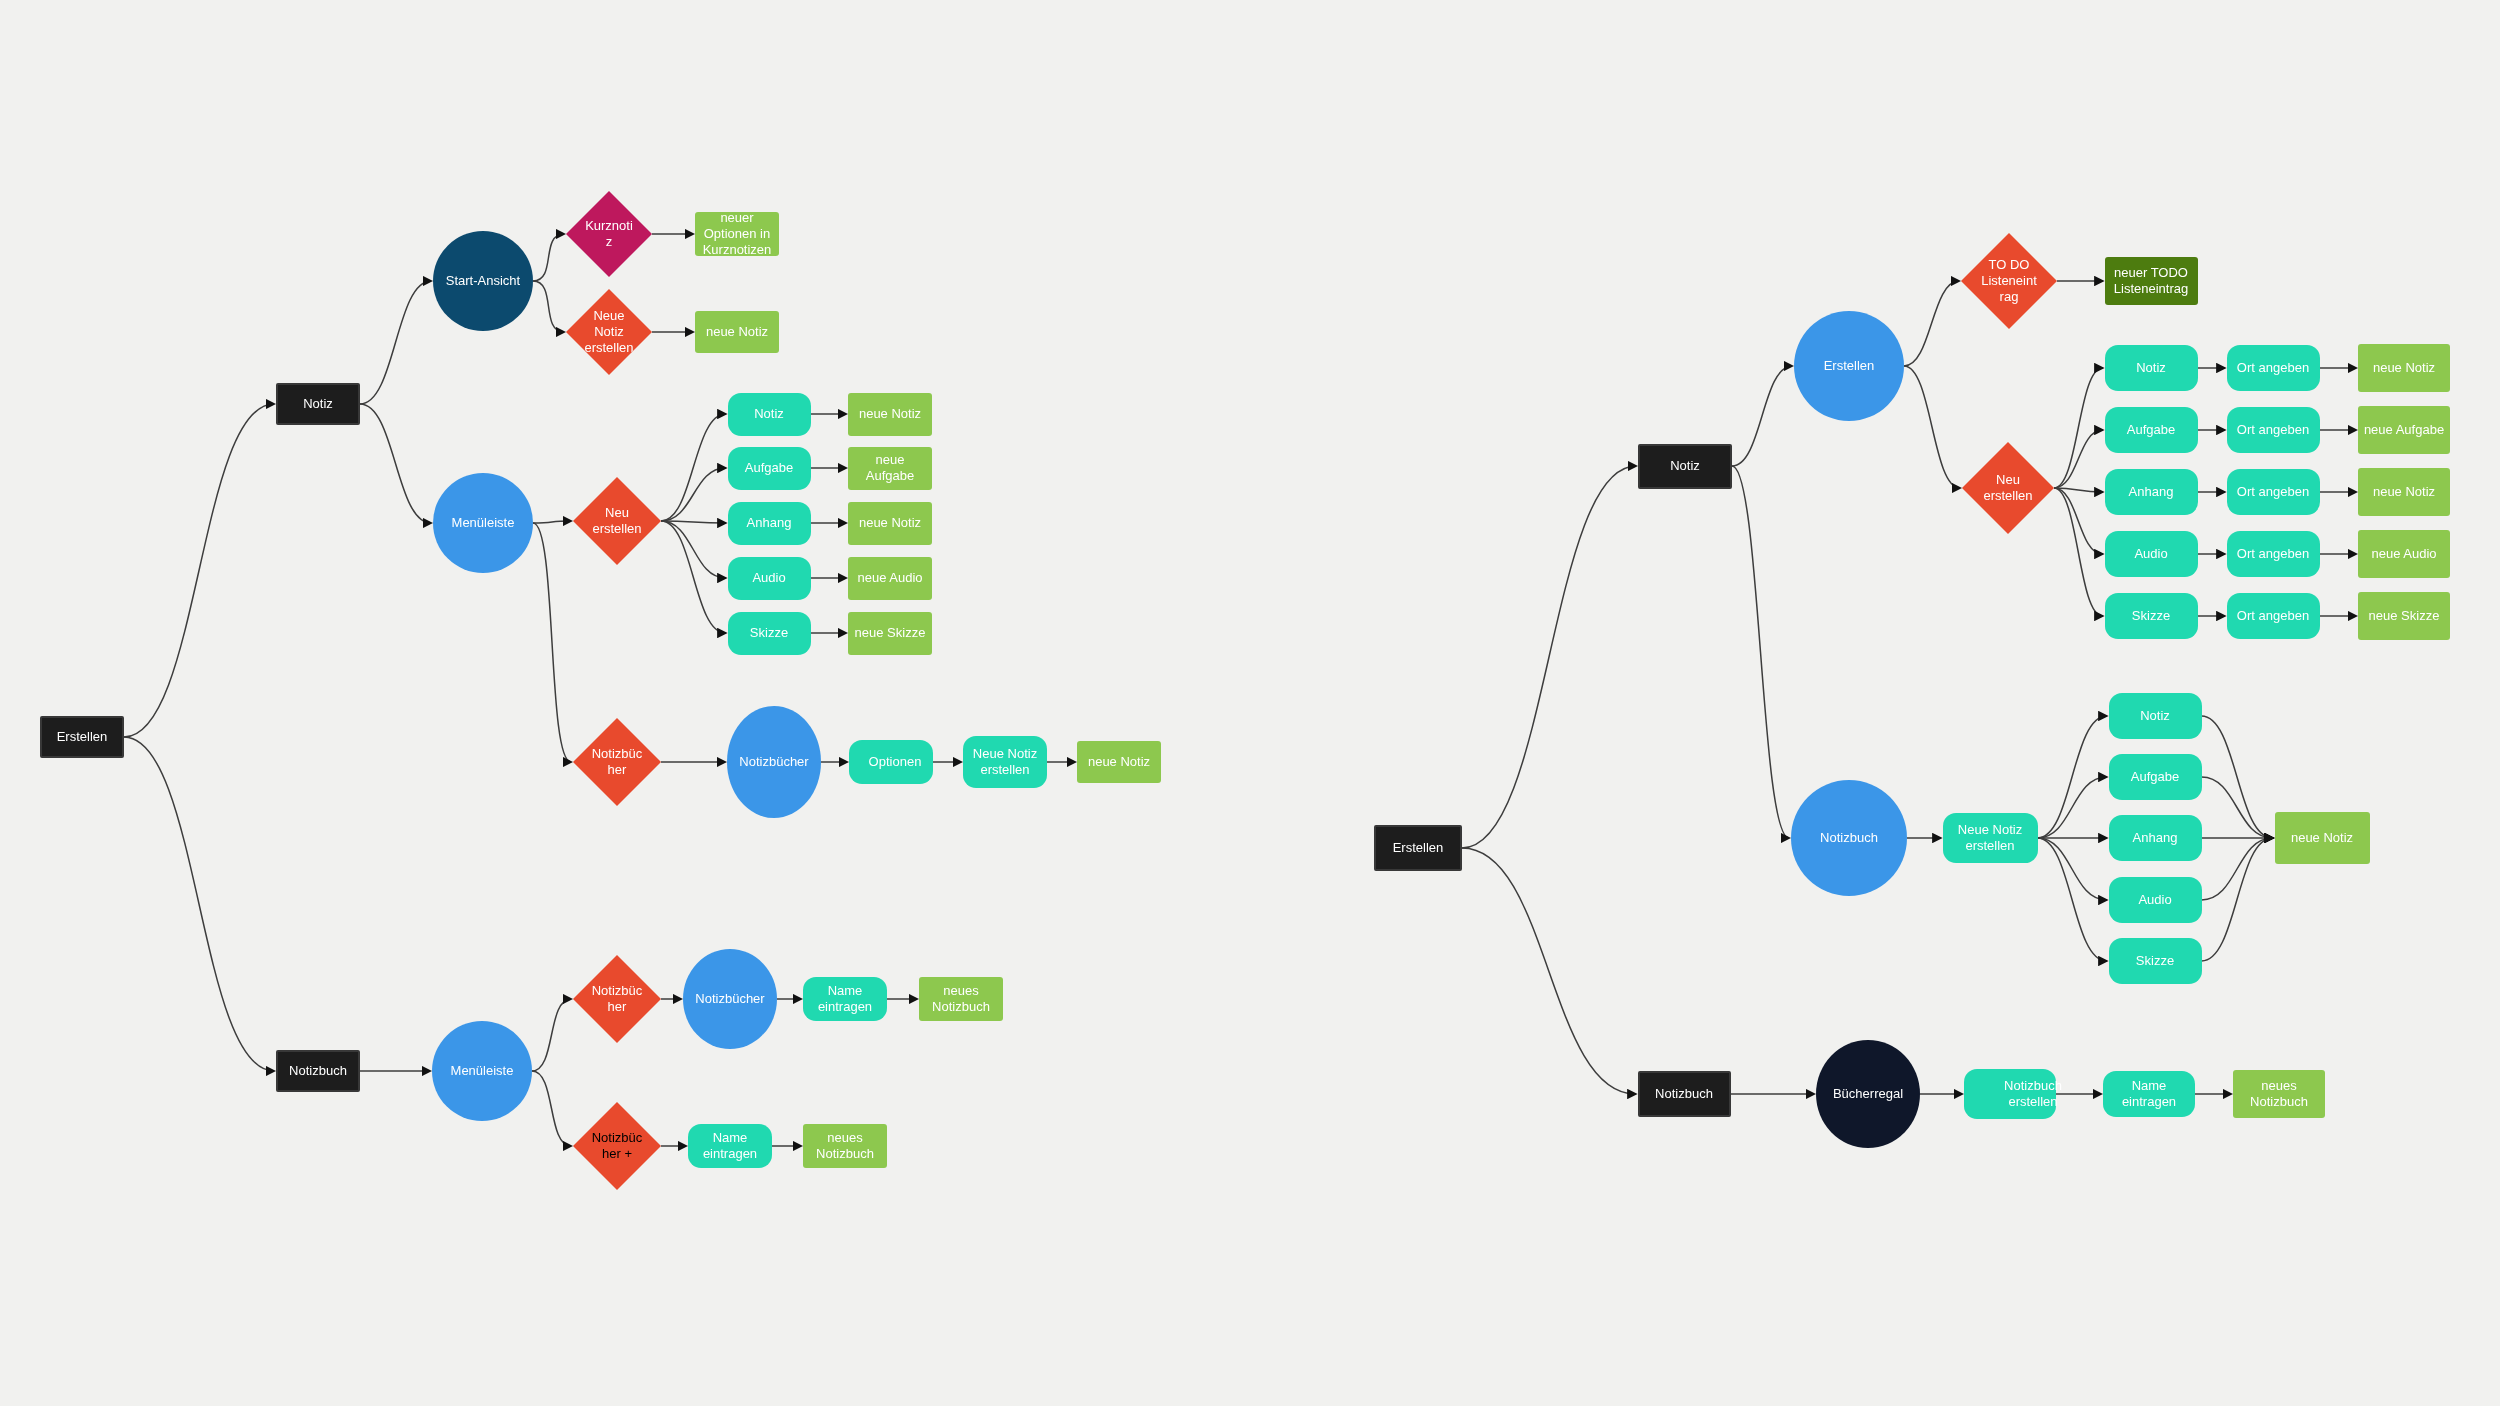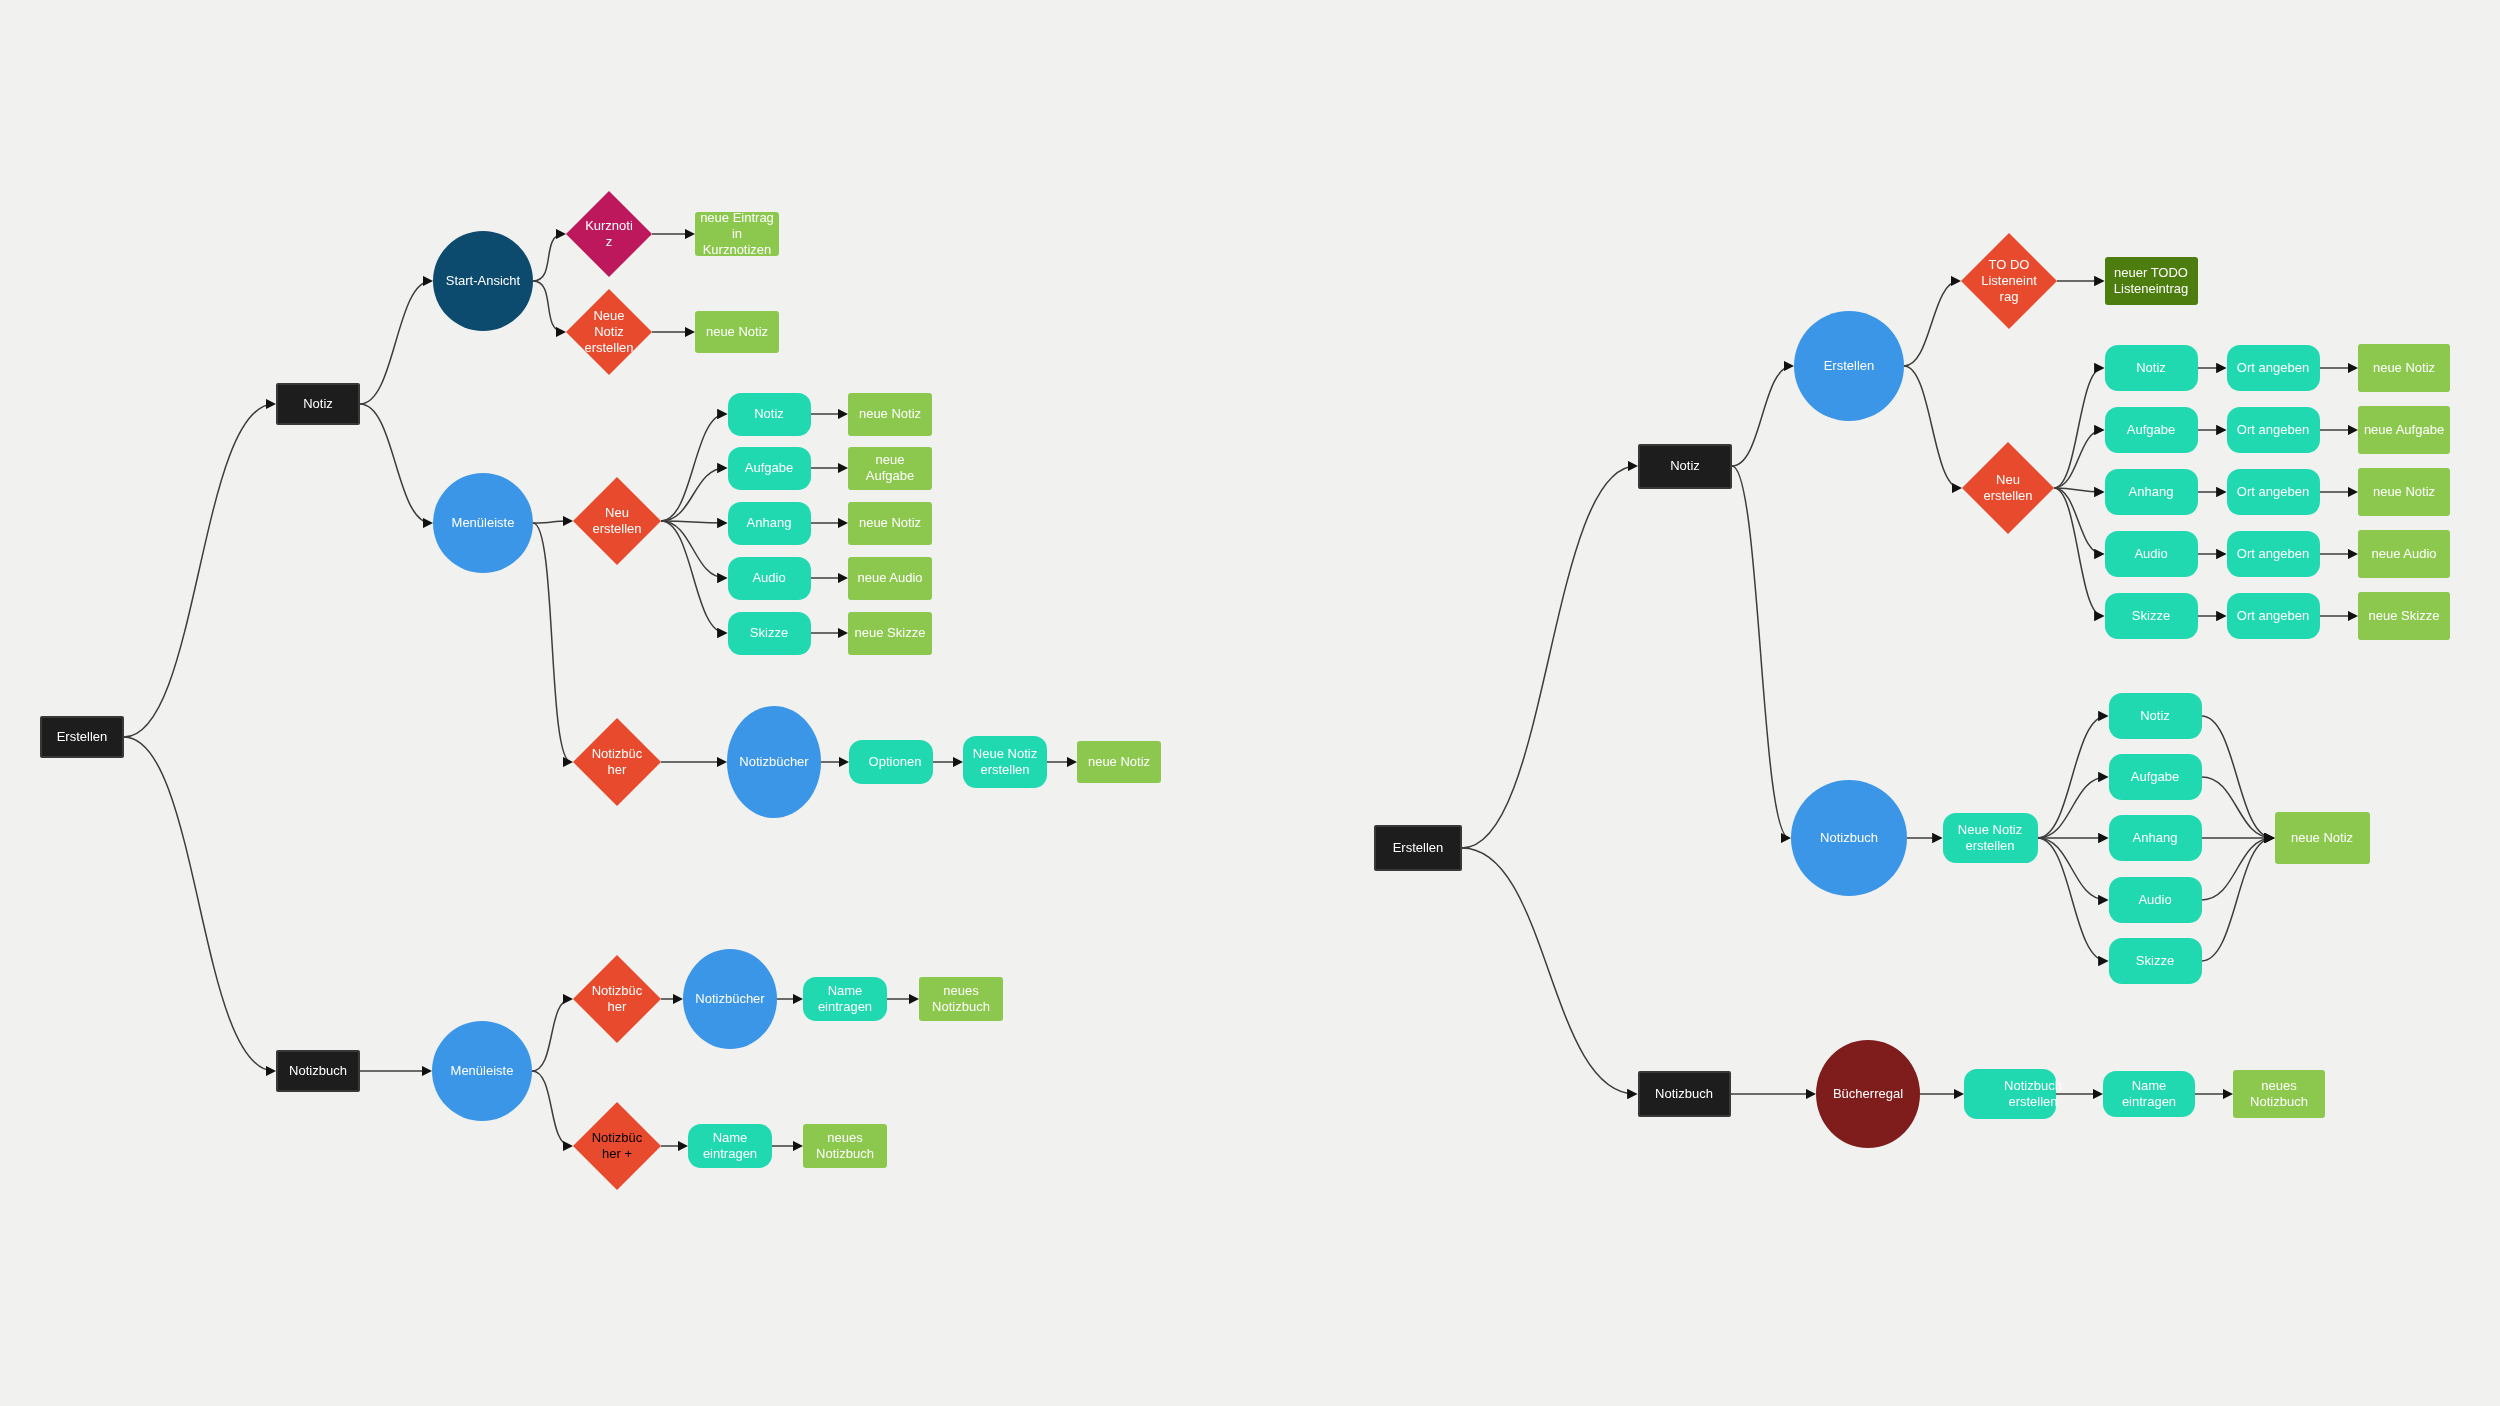--- a/index.html
+++ b/index.html
@@ -108,21 +108,21 @@
     <div class="node box" style="left: 276px; top: 1050px; width: 84px; height: 42px; background: rgb(29, 29, 29); color: rgb(255, 255, 255); border: 2px solid rgb(56, 56, 56);">
       <span class="lbl">Notizbuch</span>
     </div>
     <div class="node ellipse" style="left: 433px; top: 231px; width: 100px; height: 100px; background: #0c4a6e; color: rgb(255, 255, 255);">
       <span class="lbl">Start-Ansicht</span>
     </div>
     <div class="node diamond" style="left: 566px; top: 191px; width: 86px; height: 86px; background: #be185d; color: rgb(255, 255, 255);">
       <span class="lbl">Kurznotiz</span>
     </div>
     <div class="node card" style="left: 695px; top: 212px; width: 84px; height: 44px; background: rgb(141, 200, 78); color: rgb(255, 255, 255);">
-      <span class="lbl">neue Eintrag in Kurznotizen</span>
+      <span class="lbl">neuer Optionen in Kurznotizen</span>
     </div>
     <div class="node diamond" style="left: 566px; top: 289px; width: 86px; height: 86px; background: rgb(232, 74, 45); color: rgb(255, 255, 255);">
       <span class="lbl">Neue Notiz erstellen</span>
     </div>
     <div class="node card" style="left: 695px; top: 311px; width: 84px; height: 42px; background: rgb(141, 200, 78); color: rgb(255, 255, 255);">
       <span class="lbl">neue Notiz</span>
     </div>
     <div class="node ellipse" style="left: 433px; top: 473px; width: 100px; height: 100px; background: rgb(59, 150, 232); color: rgb(255, 255, 255);">
       <span class="lbl">Menüleiste</span>
     </div>
@@ -281,21 +281,21 @@
     </div>
     <div class="node pill" style="left: 2108.5px; top: 877px; width: 93px; height: 46px; background: rgb(32, 217, 176); color: rgb(255, 255, 255);">
       <span class="lbl">Audio</span>
     </div>
     <div class="node pill" style="left: 2108.5px; top: 938px; width: 93px; height: 46px; background: rgb(32, 217, 176); color: rgb(255, 255, 255);">
       <span class="lbl">Skizze</span>
     </div>
     <div class="node card" style="left: 2274.5px; top: 812px; width: 95px; height: 52px; background: rgb(141, 200, 78); color: rgb(255, 255, 255);">
       <span class="lbl">neue Notiz</span>
     </div>
-    <div class="node ellipse" style="left: 1816px; top: 1040px; width: 104px; height: 108px; background: #7f1d1d; color: rgb(255, 255, 255);">
+    <div class="node ellipse" style="left: 1816px; top: 1040px; width: 104px; height: 108px; background: #0f172a; color: rgb(255, 255, 255);">
       <span class="lbl">Bücherregal</span>
     </div>
     <div class="node pill" style="left: 1964px; top: 1069px; width: 92px; height: 50px; background: rgb(32, 217, 176); color: rgb(255, 255, 255); padding-left: 46px;">
       <span class="lbl">Notizbuch erstellen</span>
     </div>
     <div class="node pill" style="left: 2103px; top: 1071px; width: 92px; height: 46px; background: rgb(32, 217, 176); color: rgb(255, 255, 255);">
       <span class="lbl">Name eintragen</span>
     </div>
     <div class="node card" style="left: 2233px; top: 1070px; width: 92px; height: 48px; background: rgb(141, 200, 78); color: rgb(255, 255, 255);">
       <span class="lbl">neues Notizbuch</span>

